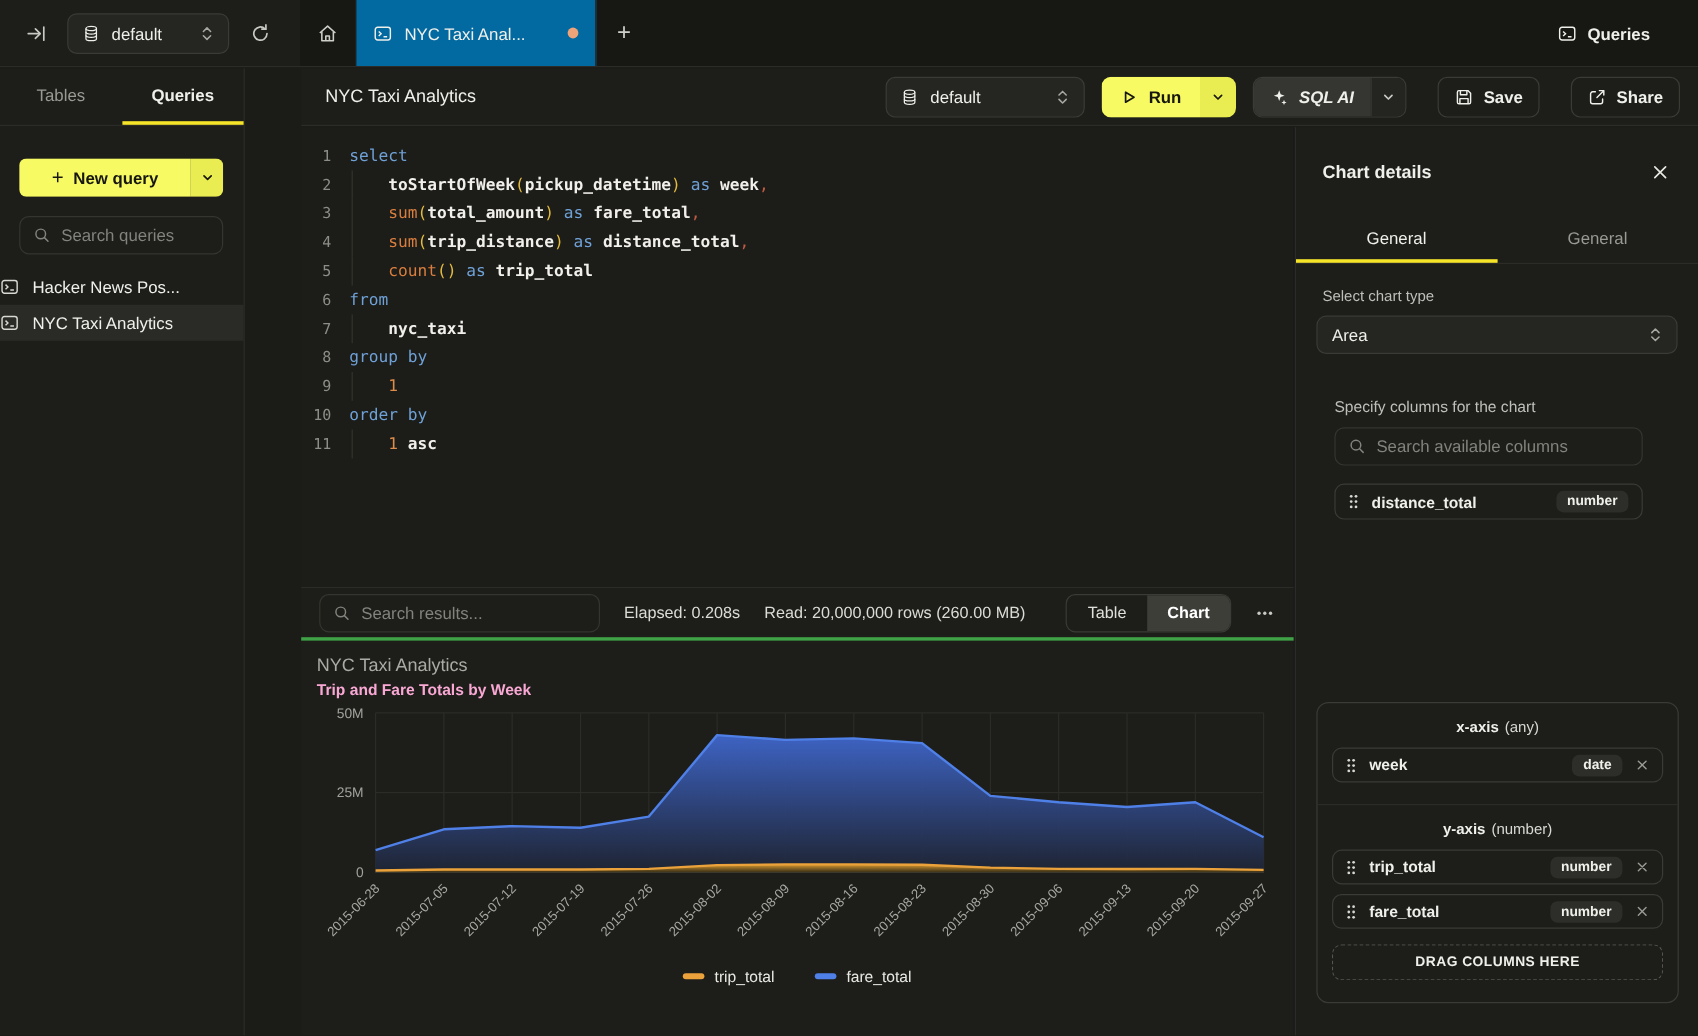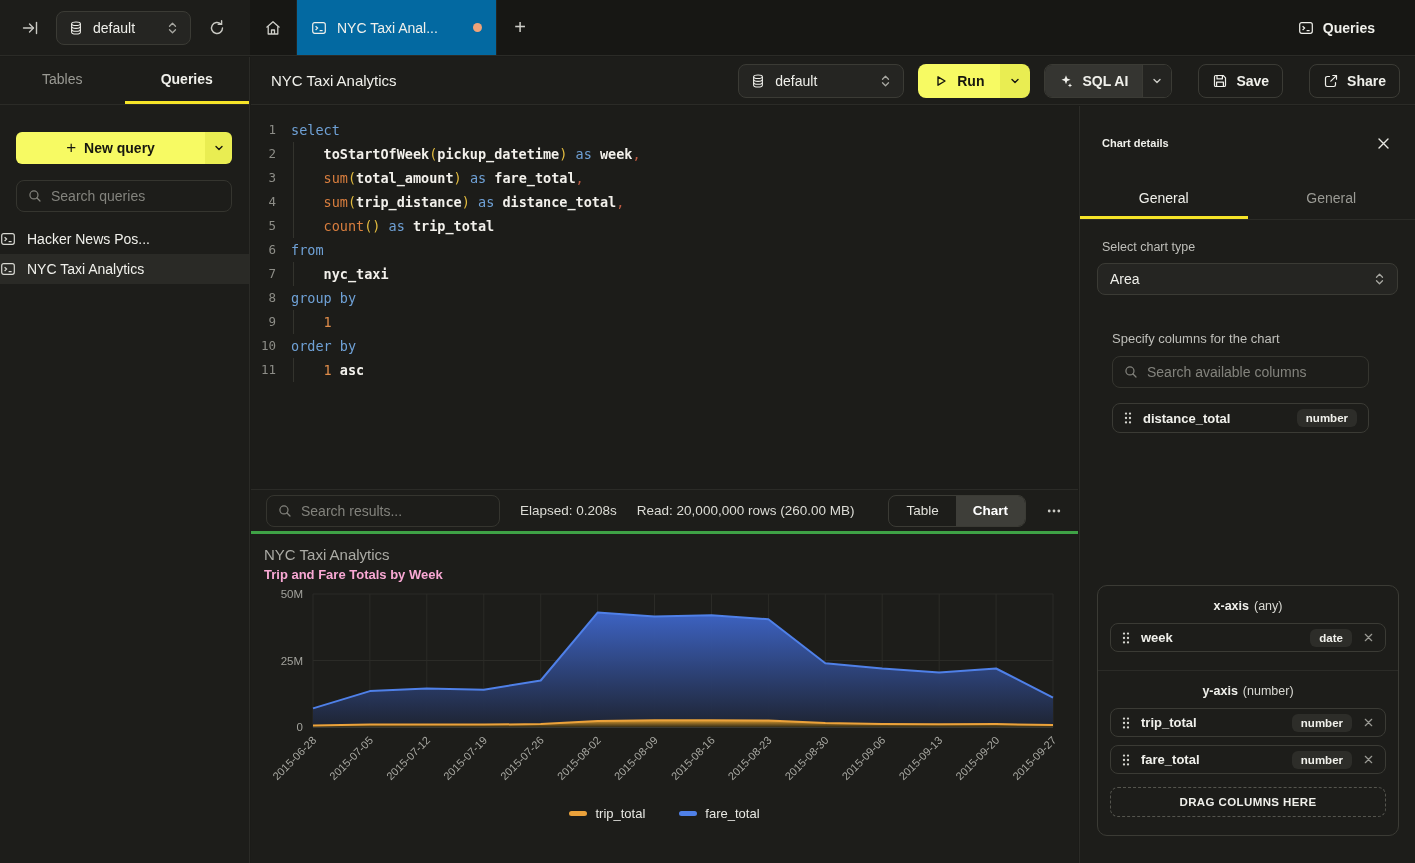--- a/index.html
+++ b/index.html
@@ -25,21 +25,21 @@
   .tabstrip { flex:1; background:#171714; display:flex; align-items:stretch; }
   .home-tab { width:47px; display:flex; align-items:center; justify-content:center; color:#CFCFC9; border-right:1px solid #242420; }
   .query-tab { width:200px; background:#0369a1; display:flex; align-items:center; gap:10px; padding:0 14px;
                color:#F0F0EB; border-right:1px solid #242420; }
   .query-tab .t-label { flex:1; font-size:14px; white-space:nowrap; overflow:hidden; }
   .dirty-dot { width:9px; height:9px; border-radius:50%; background:#EFA379; flex:none; }
   .new-tab { width:46px; display:flex; align-items:center; justify-content:center; color:#CFCFC9; font-size:20px; }
   .topbar-queries { margin-left:auto; display:flex; align-items:center; gap:9px; padding:0 40px 0 0; color:#F0F0EB; font-weight:600; font-size:14px; cursor:pointer; }
 
   
-  .sidebar { position:absolute; top:57px; left:0; width:250px; bottom:0; background:#1D1D1A; border-right:1px solid #2B2B27; }
+  .sidebar { position:absolute; top:57px; left:0; width:204px; bottom:0; background:#1D1D1A; border-right:1px solid #2B2B27; }
   .side-tabs { height:48px; display:flex; border-bottom:1px solid #2B2B27; }
   .side-tab { flex:1; display:flex; align-items:center; justify-content:center; font-size:14px; color:#9A9A94; cursor:pointer; border-bottom:3px solid transparent; }
   .side-tab.active { color:#F0F0EB; font-weight:600; border-bottom-color:#F6E428; }
   .side-select { margin:14px 17px 0 16px; height:34px; }
   .new-query { margin:27px 17px 0 16px; height:32px; display:flex; border-radius:6px; overflow:hidden; cursor:pointer; }
   .nq-main { flex:1; background:#F7FA63; color:#17170F; font-weight:600; font-size:14px;
              display:flex; align-items:center; justify-content:center; gap:8px; }
   .nq-plus { font-size:17px; font-weight:400; }
   .nq-chev { width:27px; background:#E9ED52; color:#17170F; display:flex; align-items:center; justify-content:center; }
   .search-input { display:flex; align-items:center; gap:9px; height:32px; padding:0 11px;
@@ -56,21 +56,21 @@
   
   .main-header { position:absolute; top:57px; left:251px; right:0; height:48px; background:#1D1D1A;
                  border-bottom:1px solid #2B2B27; display:flex; align-items:center; padding:0 15px 0 20px; }
   .mh-title { font-size:15px; color:#F0F0EB; }
   .mh-actions { margin-left:auto; display:flex; align-items:center; gap:14px; }
   .mh-db { width:166px; }
   .split-btn { display:flex; height:34px; border-radius:8px; overflow:hidden; cursor:pointer; }
   .run-main { display:flex; align-items:center; gap:9px; padding:0 16px; background:#F7FA63; color:#17170F; font-weight:600; }
   .run-chev { width:30px; background:#E9ED52; color:#17170F; display:flex; align-items:center; justify-content:center; }
   .ai-btn { border:1px solid #3B3B35; }
-  .ai-main { display:flex; align-items:center; gap:9px; padding:0 14px; background:#353531; color:#F0F0EB; font-weight:600; }
+  .ai-main { display:flex; align-items:center; gap:9px; padding:0 14px; background:#353531; color:#F0F0EB; font-weight:600;font-style:italic; }
   .ai-chev { width:29px; background:#242421; color:#C9C9C3; display:flex; align-items:center; justify-content:center; border-left:1px solid #3B3B35; }
   .ghost-btn { display:flex; align-items:center; gap:8px; height:34px; padding:0 13px; border:1px solid #3B3B35;
                border-radius:8px; color:#F0F0EB; font-weight:600; background:transparent; cursor:pointer; font-size:14px; }
   .gap-lg { margin-left:12px; }
 
   
   .editor { position:absolute; top:106px; left:251px; width:827px; height:383px; background:#1C1C19; padding-top:12px; overflow:hidden; }
   .sql-line { display:flex; height:24px; line-height:24px; white-space:pre;
               font-family:"DejaVu Sans Mono", monospace; font-size:13.5px; }
   .gut { width:25px; text-align:right; color:#8D8D87; font-size:12.5px; flex:none; }
@@ -100,21 +100,21 @@
   .chart-subtitle { position:absolute; left:13px; top:33px; font-size:13px; font-weight:700; color:#f9a8d4; }
   #chart-svg { position:absolute; left:0; top:52px; width:827px; height:215px; }
   .legend { position:absolute; top:272px; left:0; width:100%; display:flex; justify-content:center; gap:34px; }
   .legend-item { display:flex; align-items:center; gap:8px; font-size:13px; color:#E8E8E3; cursor:pointer; }
   .legend-marker { width:18px; height:5px; border-radius:2.5px; }
 
   
   .panel { position:absolute; top:106px; left:1079px; right:0; bottom:0; background:#1D1D1A;
            border-left:1px solid #2B2B27; display:flex; flex-direction:column; }
   .panel-header { height:74px; flex:none; display:flex; align-items:center; padding:0 24px 0 22px; }
-  .panel-title { font-size:11px; font-weight:700; }
+  .panel-title { font-size:15px; font-weight:700; }
   .panel-close { margin-left:auto; color:#E8E8E3; }
   .panel-tabs { height:40px; flex:none; display:flex; border-bottom:1px solid #2B2B27; }
   .panel-tab { flex:1; display:flex; align-items:center; justify-content:center; color:#9A9A94; font-size:14px; cursor:pointer; border-bottom:3px solid transparent; }
   .panel-tab.active { color:#F0F0EB; border-bottom-color:#F6E428; }
   .panel-label { color:#BFBFBA; font-size:12.5px; }
   .lbl-charttype { margin:20px 22px 0; }
   .panel-select { margin:9px 17px 0; height:32px; }
   .lbl-columns { margin:36px 46px 0 32px; font-size:13px; }
   .cols-search { margin:10px 46px 0 32px; height:32px; }
   .avail-cols { margin:15px 46px 0 32px; display:flex; flex-direction:column; gap:8px; }

